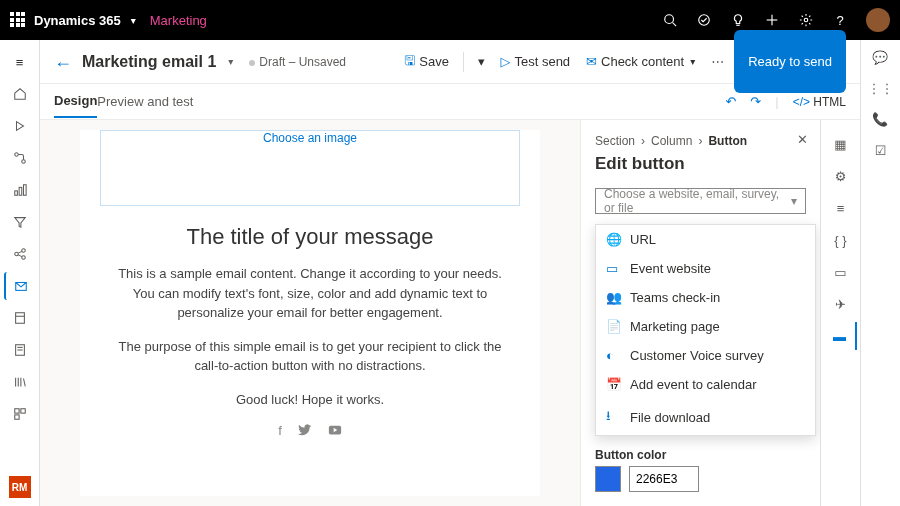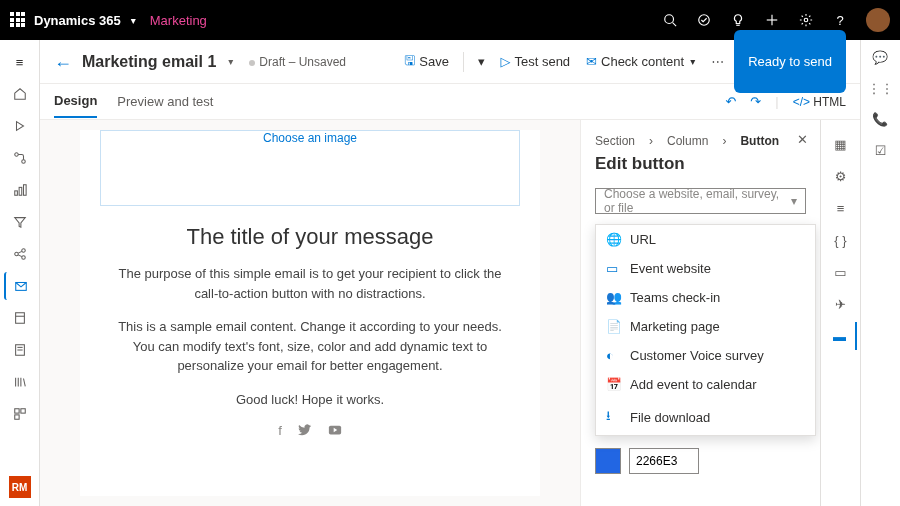--- a/index.html
+++ b/index.html
@@ -23,38 +23,38 @@
 .cmdbar{height:44px;display:flex;align-items:center;padding:0 14px;gap:10px;border-bottom:1px solid #edebe9}
 .back-arrow{color:#0078d4;font-size:18px;cursor:pointer}
 .title{font-size:16px;font-weight:600}
 .status{color:#605e5c;font-size:12px;margin-left:6px}
 .dot{width:6px;height:6px;border-radius:50%;background:#c8c6c4;display:inline-block;margin-right:4px}
 .cmd-right{margin-left:auto;display:flex;align-items:center;gap:4px}
 .cmd-btn{display:flex;align-items:center;gap:4px;padding:4px 6px;cursor:pointer;color:#323130;font-size:13px}
 .cmd-btn .ic{color:#0078d4}
 .sep{width:1px;height:20px;background:#e1dfdd;margin:0 4px}
 .primary-btn{background:#0078d4;color:#fff;padding:24px 14px;border-radius:6px;cursor:pointer;font-size:13px}
-.tabbar{height:36px;display:flex;align-items:center;padding:0 14px;gap:20px;border-bottom:1px solid #edebe9}
+.tabbar{height:36px;display:flex;align-items:center;padding:0 14px;border-bottom:1px solid #edebe9}
 .tab{padding:8px 0;cursor:pointer;font-size:13px;color:#605e5c}
 .tab.active{color:#323130;border-bottom:2px solid #0078d4;font-weight:600}
 .tab-right{margin-left:auto;display:flex;gap:14px;align-items:center}
 .tab-ic{color:#0078d4;cursor:pointer}
 .canvas-row{flex:1;display:flex;min-height:0}
 .canvas{flex:1;background:#faf9f8;overflow:hidden;padding:10px 0;display:flex;justify-content:center}
 .email{width:460px;background:#fff;padding:0 0 10px}
 .img-ph{border:1px solid #c7e0f4;height:76px;margin:0 20px 18px;display:flex;justify-content:center;padding-bottom:4px}
 .img-ph a{color:#0078d4;font-size:12px}
 .msg-title{text-align:center;font-size:22px;font-weight:400;margin-bottom:14px;color:#333}
 .msg-body{text-align:center;font-size:13px;color:#444;padding:0 30px;line-height:1.5;margin-bottom:14px}
 .btn-block{border:1px solid #0078d4;margin:6px 20px 14px;padding:6px}
 .btn-inner{border:1px dotted #9ec5e6;padding:8px;display:flex;justify-content:center}
 .dl-btn{background:#2266e3;color:#fff;padding:8px 18px;border-radius:4px;font-size:13px}
 .socials{display:flex;justify-content:center;gap:16px;color:#8a8886;margin:8px 0}
 .panel{width:240px;background:#fff;border-left:1px solid #edebe9;padding:14px;position:relative;overflow:hidden}
-.bread{font-size:12px;color:#605e5c;display:flex;gap:14px;align-items:flex-end}
+.bread{font-size:12px;color:#605e5c;display:flex;gap:6px;align-items:flex-end}
 .bread b{color:#323130;font-weight:600}
 .close-x{position:absolute;right:12px;top:12px;cursor:pointer;color:#605e5c}
 .panel h2{font-size:17px;font-weight:600;margin:6px 0 14px}
 .label{font-size:12px;font-weight:600;margin-bottom:4px}
 .fake-select{border:1px solid #8a8886;height:26px;display:flex;align-items:center;padding:0 8px;font-size:12px;color:#8a8886;justify-content:space-between;cursor:pointer}
 .dropdown{position:absolute;left:14px;right:4px;top:104px;background:#fff;box-shadow:0 4px 12px rgba(0,0,0,.15);border:1px solid #e1dfdd;z-index:10}
 .dd-item{display:flex;align-items:center;gap:8px;padding:7px 10px;font-size:13px;cursor:pointer}
 .dd-ic{width:16px;color:#0078d4;font-size:13px}
 .below{margin-top:196px}
 .row{display:flex;align-items:flex-end;gap:8px;margin-bottom:12px}
@@ -239,22 +239,22 @@
       </div>
     </div>
 
     <div class="canvas-row">
       <div class="canvas">
         <div class="email">
           <div class="img-ph">
               <a>Choose an image</a>
             </div>
           <div class="msg-title">The title of your message</div>
+          <div class="msg-body">This is a sample email content. Change it according to your needs. You can modify text's font, size, color and add dynamic text to personalize your email for better engagement.</div>
           <div class="msg-body">The purpose of this simple email is to get your recipient to click the call-to-action button with no distractions.</div>
-          <div class="msg-body">This is a sample email content. Change it according to your needs. You can modify text's font, size, color and add dynamic text to personalize your email for better engagement.</div>
           <div class="msg-body">Good luck! Hope it works.</div>
           <div class="socials">
             <span>f</span>
             <span><svg viewBox="0 0 16 16" fill="#8a8886">
                   <path d="M15 3a6 6 0 0 1-1.7.5A3 3 0 0 0 14.6 2a6 6 0 0 1-1.9.7A3 3 0 0 0 7.5 5.4 8.5 8.5 0 0 1 1.3 2.3a3 3 0 0 0 .9 4A3 3 0 0 1 .8 6v.1a3 3 0 0 0 2.4 3 3 3 0 0 1-1.4 0 3 3 0 0 0 2.8 2.1A6 6 0 0 1 0 12.5 8.5 8.5 0 0 0 4.6 14c5.6 0 8.6-4.6 8.6-8.6v-.4A6 6 0 0 0 15 3z"></path>
                 </svg></span>
             <span><svg viewBox="0 0 16 16" fill="#8a8886">
                   <rect x="1" y="3" width="14" height="10" rx="2"></rect>
                   <path d="M6.5 5.5v5l4-2.5z" fill="#fff"></path>
                 </svg></span>
@@ -313,20 +313,21 @@
           <div class="row">
             <div class="swatch" style="background:#fff"></div>
             <input class="txt-in" value="FFFFFF" style="">
             <div class="fmt">
               <span>B</span>
               <span style="font-style:italic">I</span>
               <span style="text-decoration:underline">U</span>
               <span>⋯</span>
             </div>
           </div>
+          <div class="label">Button color</div>
           <div class="row">
             <div class="swatch" style="background:#2266e3"></div>
             <input class="txt-in" value="2266E3" style="">
           </div>
 
         </div>
       </div>
 
       <div class="right-rail">
         <div class="rr-item">▦</div>

